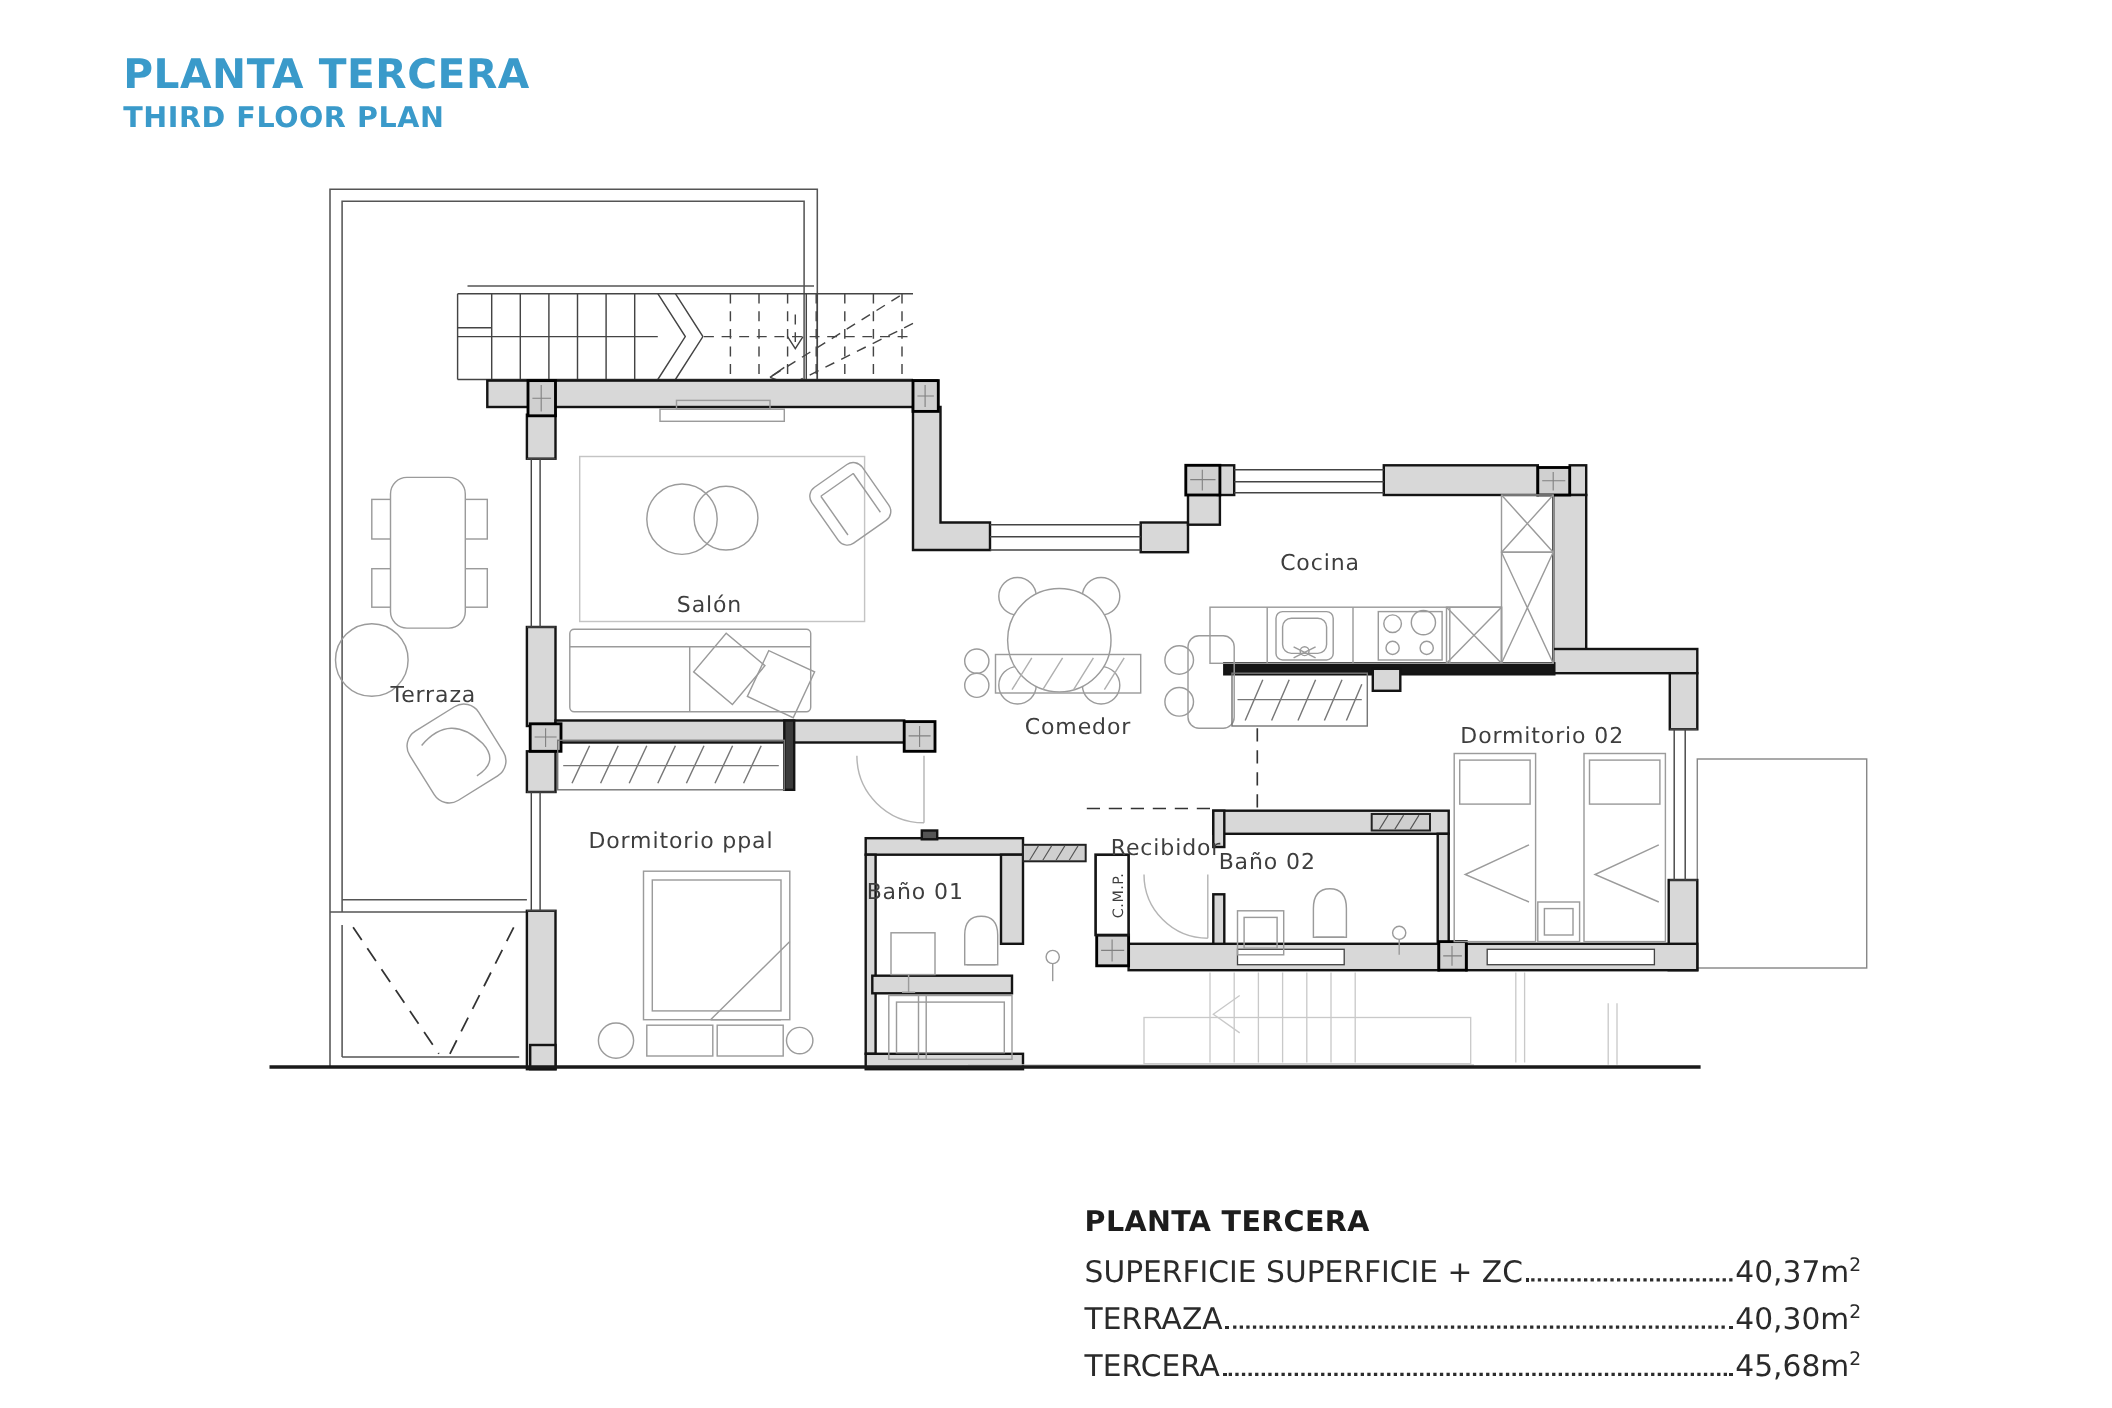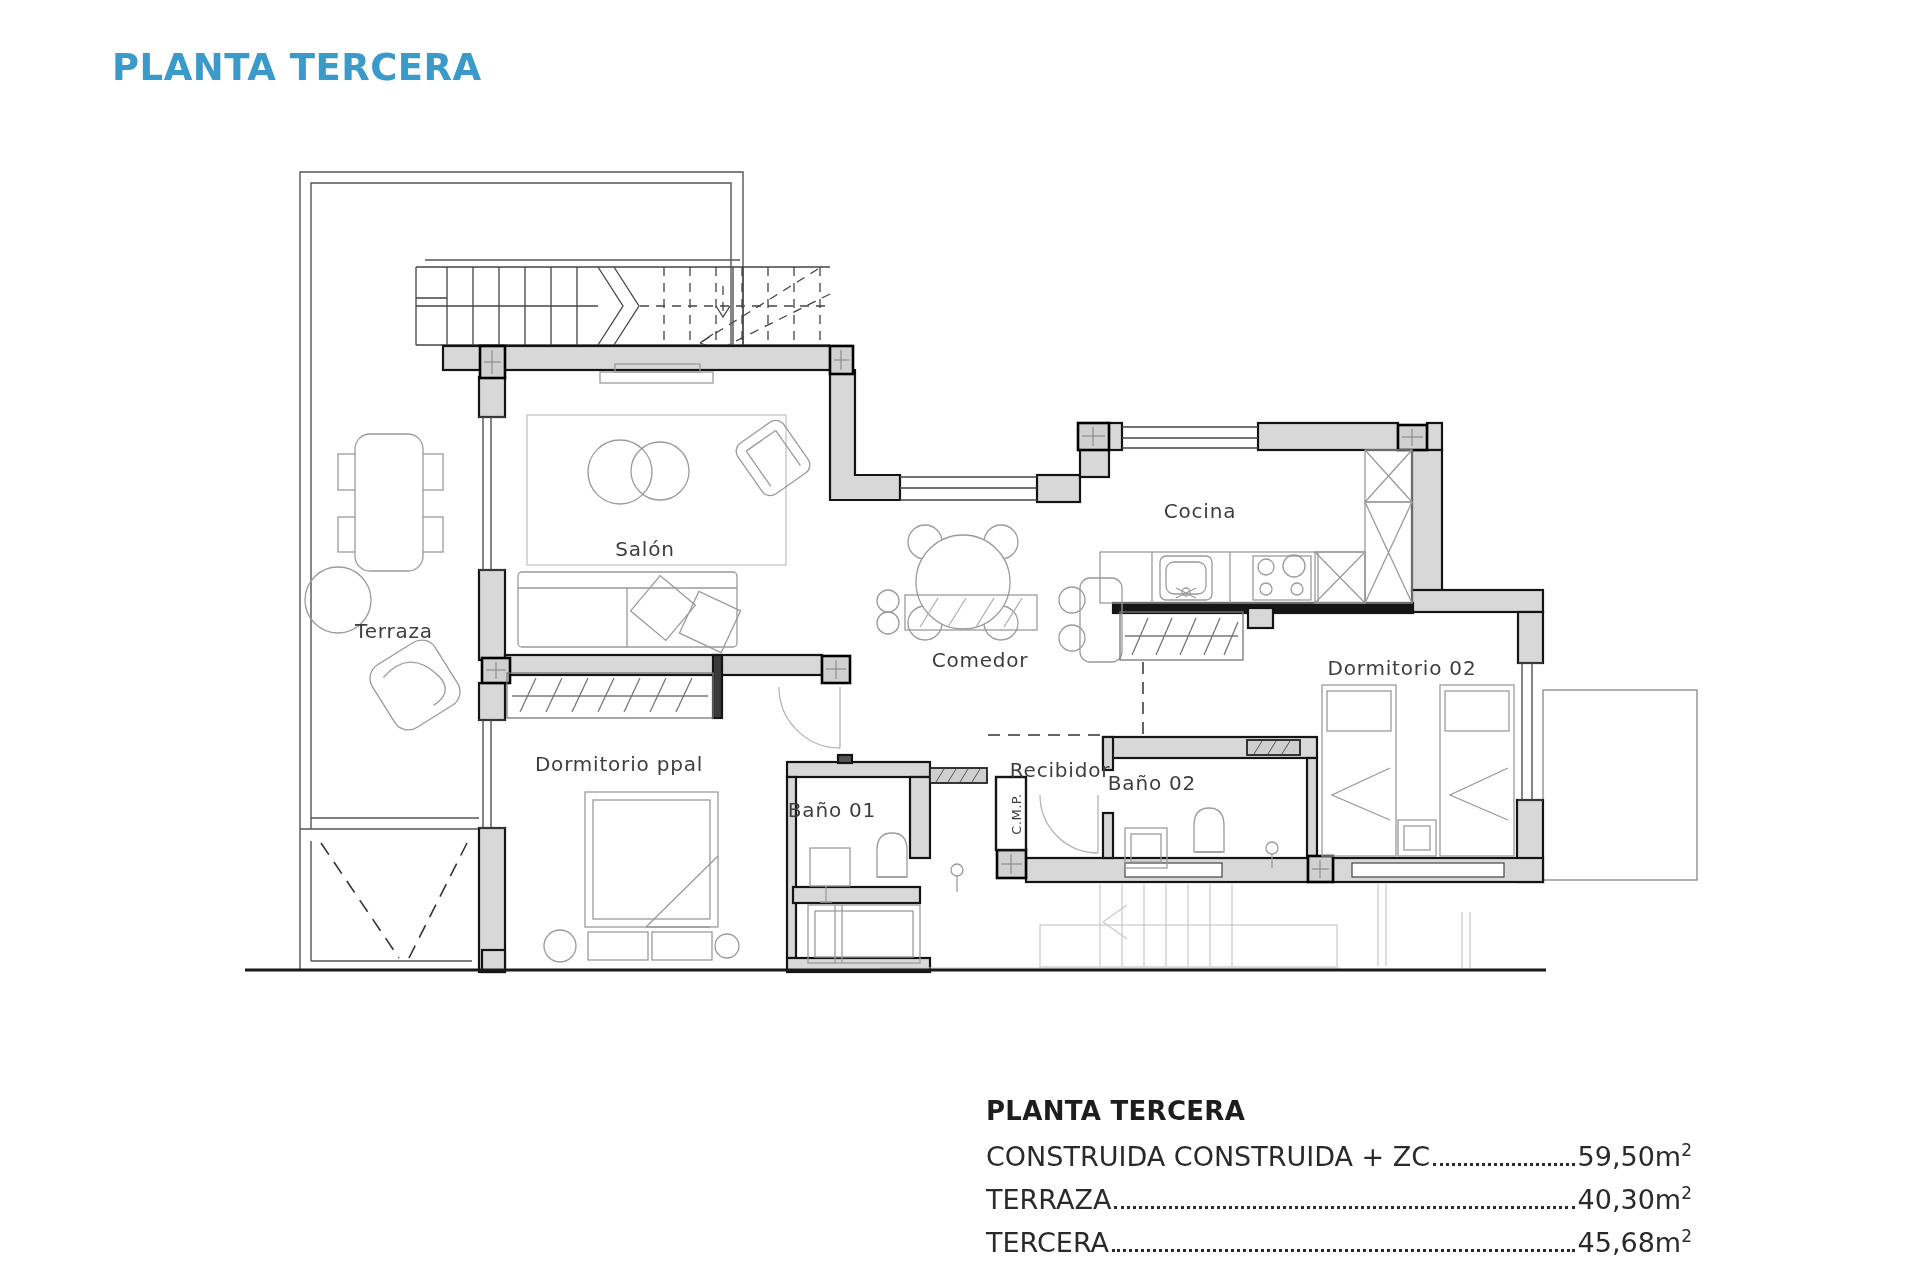--- a/index.html
+++ b/index.html
@@ -23,20 +23,21 @@
   text.room-label { font-size:20px; fill:#3e3e3e; letter-spacing:0.8px; }
   text.small-label { font-size:13px; fill:#3e3e3e; letter-spacing:0.5px; }
 </style>
 </head>
 <body>
 
 <div class="page">
 
   <div class="title-block">
     <div class="title-main">PLANTA TERCERA</div>
+    <div class="title-sub">THIRD FLOOR PLAN</div>
   </div>
 
   <svg class="plan-svg" width="1920" height="1280" viewBox="0 0 1920 1280" xmlns="http://www.w3.org/2000/svg">
 
     <g stroke="#555" stroke-width="1.4" fill="none">
       <path d="M743,346 V172 H300 V970 M731,346 V183 H311 V829"></path>
       <path d="M300,829 H479 M311,818 H479 M479,829 V967 M311,841 V961 M311,961 H472"></path>
       <path d="M425,260 H740"></path>
     </g>
     <g stroke="#333" stroke-width="1.6" fill="none" stroke-dasharray="14,9">
@@ -336,23 +337,23 @@
       <text class="room-label" x="1152" y="790">Baño 02</text>
       <text class="room-label" x="1060" y="777">Recibidor</text>
       <text class="small-label" transform="rotate(-90 1016 814)" x="1016" y="819">C.M.P.</text>
     </g>
   </svg>
 
   <div class="legend">
     <div class="legend-heading">PLANTA TERCERA</div>
 
     <div class="legend-row">
-      <span class="legend-label">CONSTRUIDA CONSTRUIDA + ZC</span>
+      <span class="legend-label">SUPERFICIE SUPERFICIE + ZC</span>
       <span class="legend-leader"></span>
-      <span class="legend-value"><span>59,50m</span><sup>2</sup></span>
+      <span class="legend-value"><span>40,37m</span><sup>2</sup></span>
     </div>
 
     <div class="legend-row">
       <span class="legend-label">TERRAZA</span>
       <span class="legend-leader"></span>
       <span class="legend-value"><span>40,30m</span><sup>2</sup></span>
     </div>
 
     <div class="legend-row">
       <span class="legend-label">TERCERA</span>

